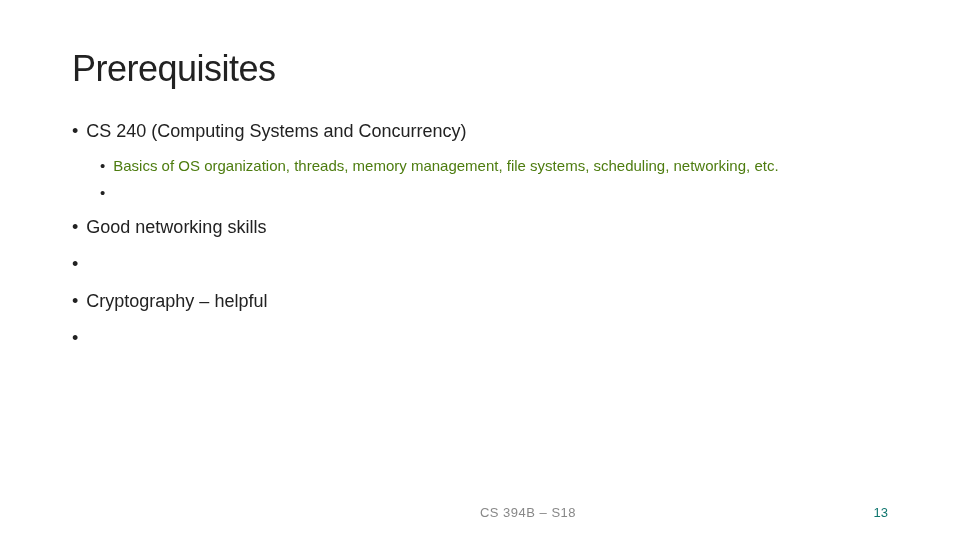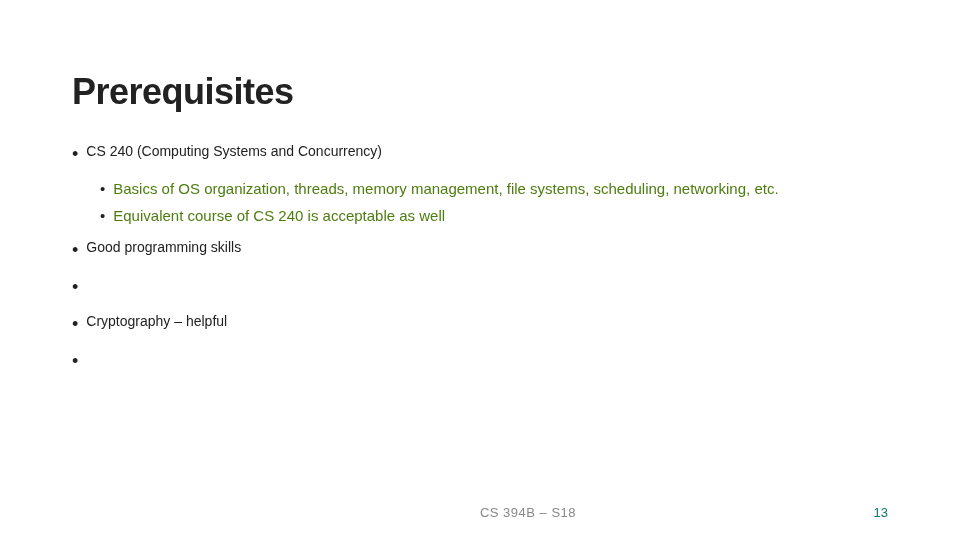--- a/index.html
+++ b/index.html
@@ -19,25 +19,24 @@
 
     .slide {
       width: 960px;
       height: 540px;
       padding: 48px 72px 40px 72px;
       position: relative;
     }
 
     .title {
       font-size: 36px;
-      font-weight: 700;
+      font-weight: 400;
       color: #222222;
       margin-bottom: 28px;
       letter-spacing: -0.5px;
-      margin-top: 23px;
     }
 
     .content {
       font-size: 18px;
       color: #222222;
       line-height: 1.5;
     }
 
     .bullet-l1 {
       display: flex;
@@ -46,21 +45,21 @@
     }
 
     .bullet-l1 .bullet-marker {
       font-size: 18px;
       margin-right: 8px;
       flex-shrink: 0;
       line-height: 1.5;
     }
 
     .bullet-l1 .bullet-text {
-      font-size: 14px;
+      font-size: 18px;
       line-height: 1.5;
     }
 
     .sub-bullets {
       margin-left: 28px;
       margin-top: 4px;
       margin-bottom: 4px;
     }
 
     .bullet-l2 {
@@ -123,27 +122,26 @@
       <span class="bullet-marker">•</span>
       <span class="bullet-text">CS 240 (Computing Systems and Concurrency)</span>
     </div>
     <div class="sub-bullets spacing">
       <div class="bullet-l2">
         <span class="bullet-marker">•</span>
         <span class="bullet-text">Basics of OS organization, threads, memory management, file systems, scheduling, networking, etc.</span>
       </div>
       <div class="bullet-l2">
         <span class="bullet-marker">•</span>
-        <span class="bullet-text">Equivalent course of CS 240 is acceptable as well</span>
       </div>
     </div>
 
     <div class="bullet-l1 spacing">
       <span class="bullet-marker">•</span>
-      <span class="bullet-text">Good programming skills</span>
+      <span class="bullet-text">Good networking skills</span>
     </div>
 
     <div class="bullet-l1 spacing">
       <span class="bullet-marker">•</span>
     </div>
 
     <div class="bullet-l1 spacing">
       <span class="bullet-marker">•</span>
       <span class="bullet-text">Cryptography – helpful</span>
     </div>

